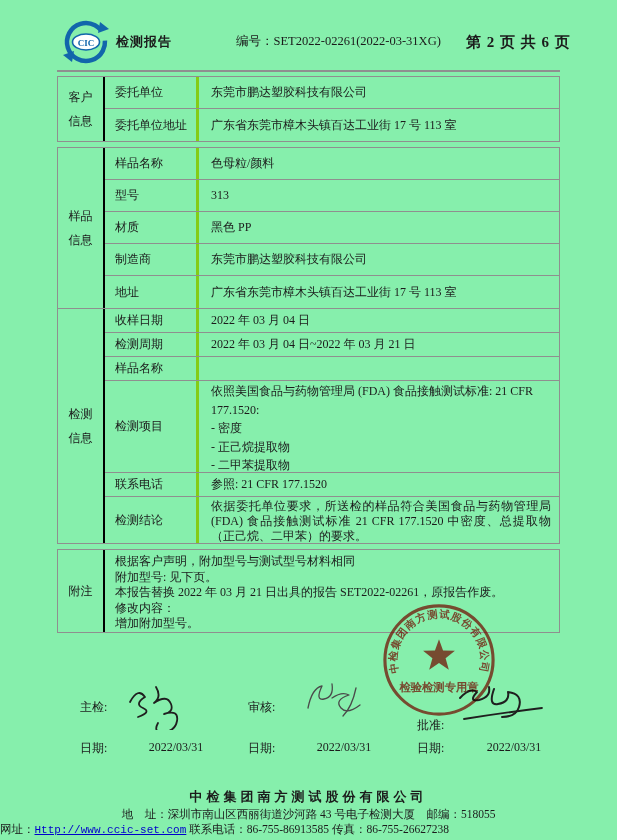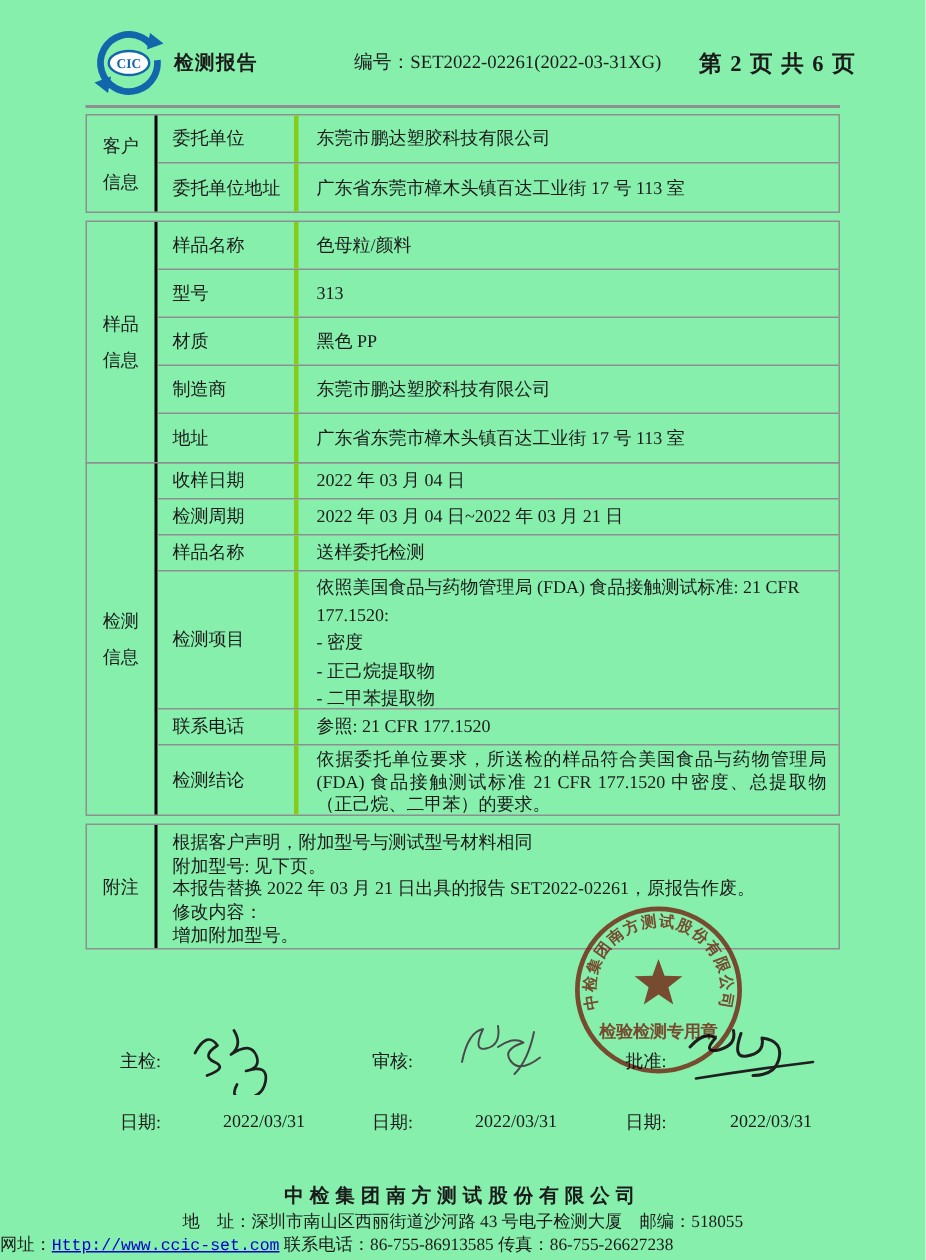--- a/index.html
+++ b/index.html
@@ -111,21 +111,20 @@
       <div class="row h24">
         <div class="rlabel">收样日期</div>
         <div class="rvalue">2022 年 03 月 04 日</div>
       </div>
       <div class="row h24">
         <div class="rlabel">检测周期</div>
         <div class="rvalue">2022 年 03 月 04 日~2022 年 03 月 21 日</div>
       </div>
       <div class="row h24">
         <div class="rlabel">样品名称</div>
-        <div class="rvalue">送样委托检测</div>
       </div>
       <div class="row h92">
         <div class="rlabel">检测项目</div>
         <div class="rvalue multi">依照美国食品与药物管理局 (FDA) 食品接触测试标准: 21 CFR 177.1520:
 - 密度
 - 正己烷提取物
 - 二甲苯提取物</div>
       </div>
       <div class="row h24">
         <div class="rlabel">联系电话</div>
@@ -151,21 +150,21 @@
   <svg class="sig-svg" style="left:120px;top:678px" width="82" height="52" viewBox="0 0 82 52">
     <path d="M10 24 q8 -15 15 -5 q-11 7 -2 11 q9 4 -5 9" stroke="#1f1f1f" stroke-width="1.8"></path>
     <path d="M36 9 q6 10 -2 16 q13 -9 17 1 q3 8 -7 10 q15 -5 13 7 q-2 11 -15 11 q-9 0 -4 -9" stroke="#1f1f1f" stroke-width="1.8"></path>
   </svg>
   <div class="sig-label" style="left:248px;top:699px">审核:</div>
   <svg class="sig-svg" style="left:294px;top:676px" width="80" height="50" viewBox="0 0 80 50">
     <path d="M14 32 q4 -20 14 -22 q-7 15 2 13 q10 -2 8 -15" stroke="#4a4a4a" stroke-width="1.3"></path>
     <path d="M38 22 q10 -7 17 -3 q-15 5 -8 13 q6 7 19 -3" stroke="#4a4a4a" stroke-width="1.3"></path>
     <path d="M62 12 q-4 19 -13 28" stroke="#4a4a4a" stroke-width="1.3"></path>
   </svg>
-  <div class="sig-label" style="left:417px;top:699px">批准:</div>
+  <div class="sig-label" style="left:417px;top:717px">批准:</div>
   <svg class="sig-svg" style="left:452px;top:680px" width="98" height="50" viewBox="0 0 98 50">
     <path d="M8 18 q10 -11 17 -6 q-9 10 2 8 q12 -3 10 -13" stroke="#1f1f1f" stroke-width="2"></path>
     <path d="M42 9 q-6 17 4 15 q12 -2 10 -12 q15 2 11 15 q-3 10 -17 10" stroke="#1f1f1f" stroke-width="2"></path>
     <path d="M12 39 q38 -6 78 -11" stroke="#1f1f1f" stroke-width="1.8"></path>
   </svg>
 
   <div class="date-label" style="left:80px;top:740px">日期:</div>
   <div class="date-value" style="left:121px;top:740px">2022/03/31</div>
   <div class="date-label" style="left:248px;top:740px">日期:</div>
   <div class="date-value" style="left:289px;top:740px">2022/03/31</div>

